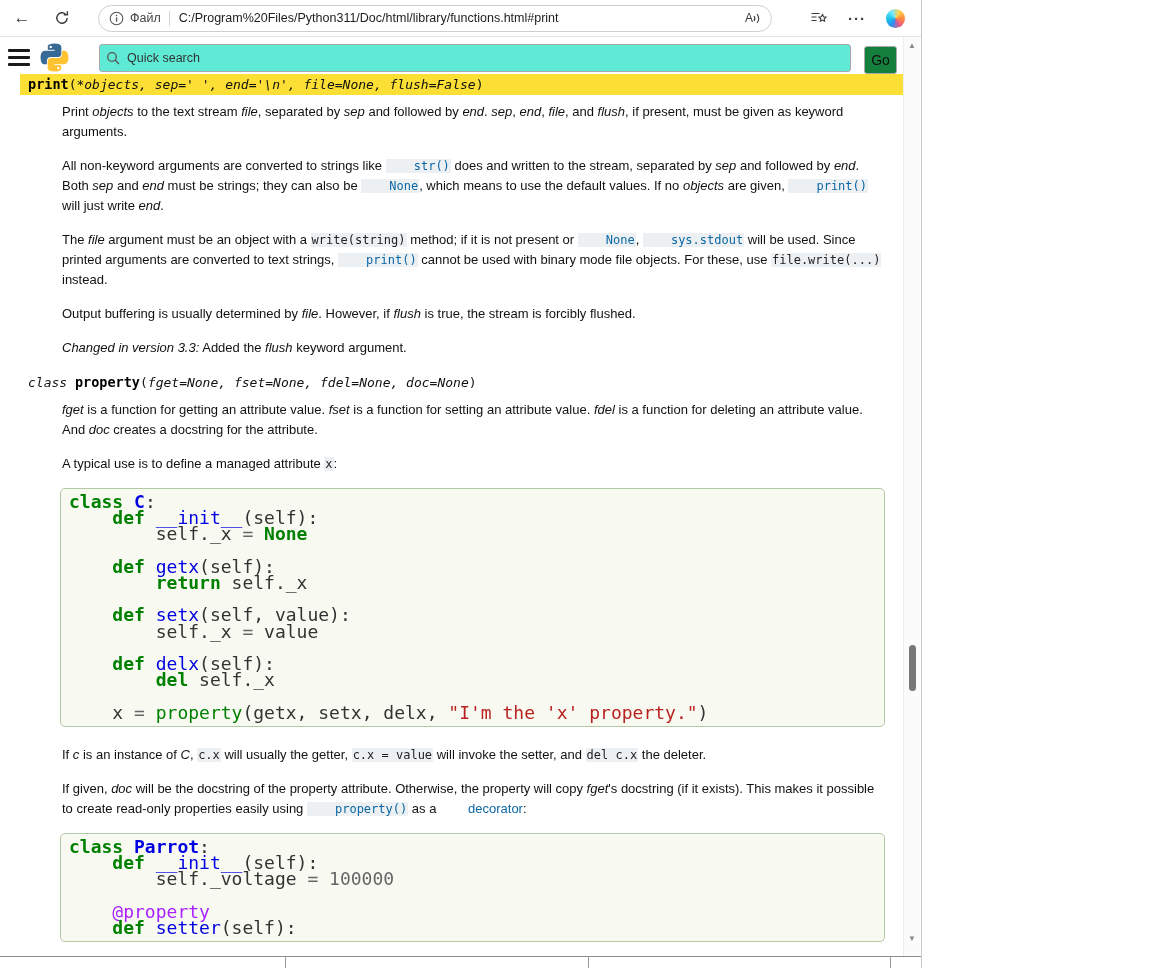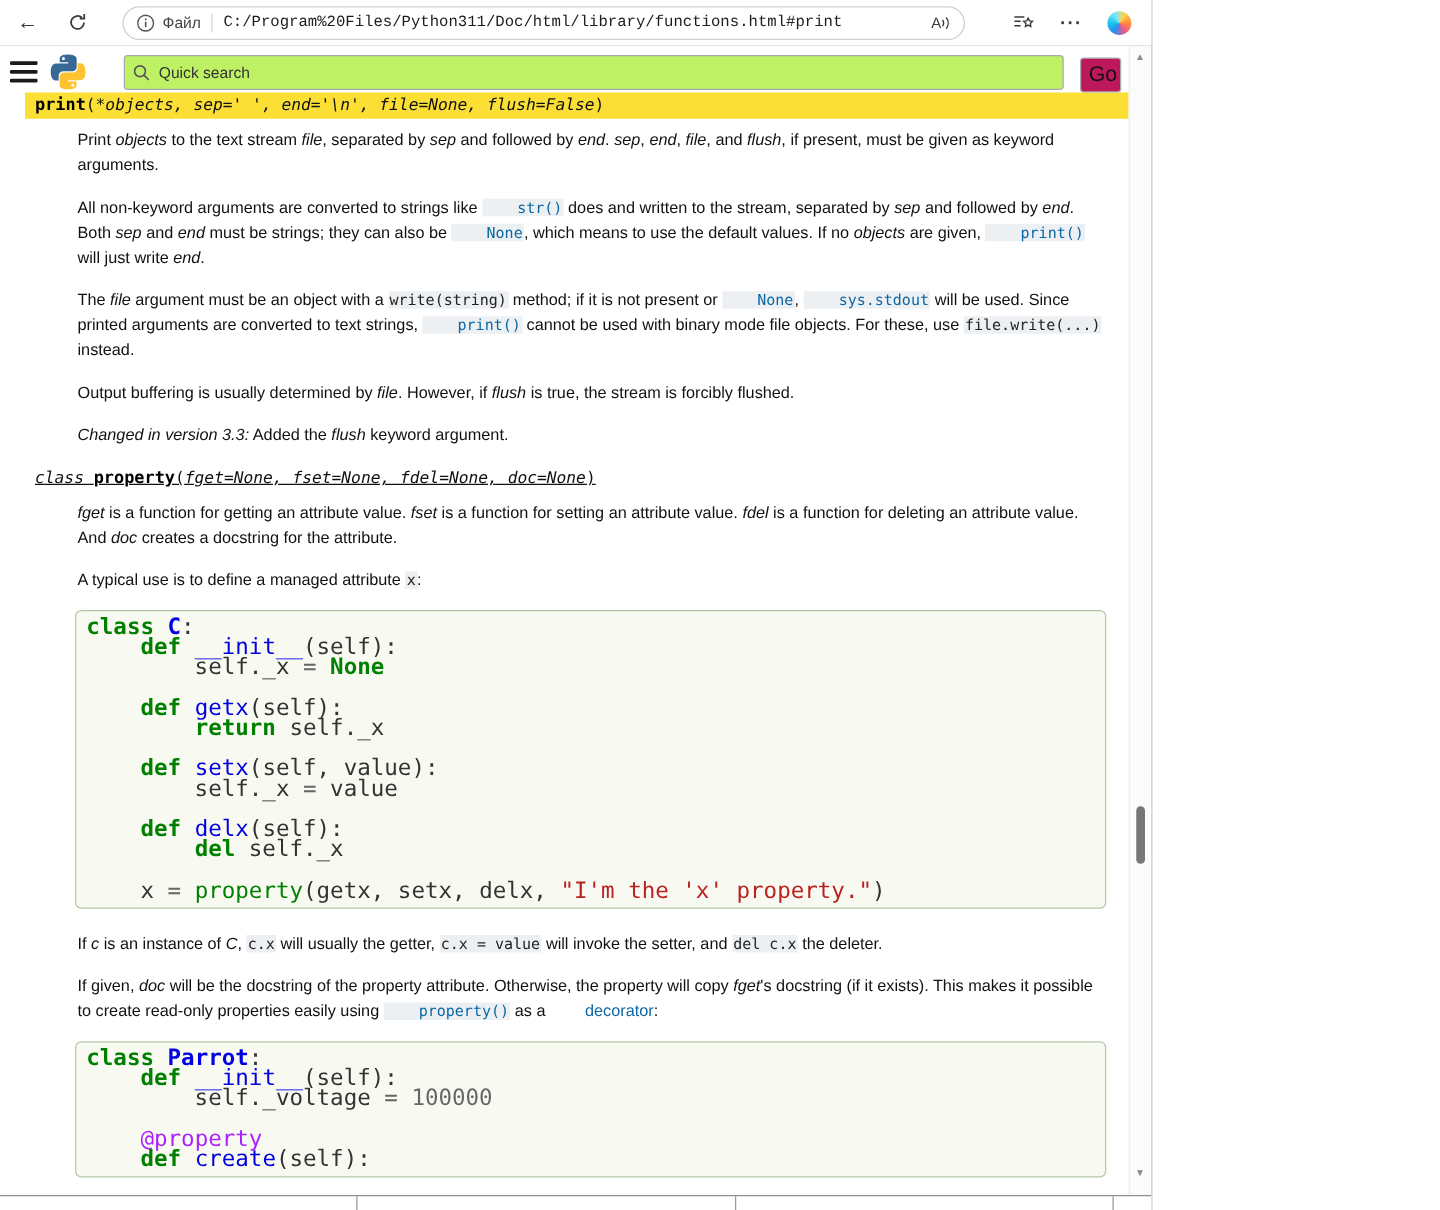--- a/index.html
+++ b/index.html
@@ -9,43 +9,43 @@
   .window { position:absolute; left:0; top:0; width:922px; height:968px; background:#fff; border-right:1px solid #c9c9c9; }
 
   
   .toolbar { position:absolute; top:0; left:0; right:0; height:37px; background:#fff; border-bottom:1px solid #e3e3e3; display:flex; align-items:center; }
   .tb-btn { background:none; border:none; padding:0; width:28px; height:28px; display:flex; align-items:center; justify-content:center; font-size:17px; color:#3b3b3b; cursor:pointer; }
   .tb-btn.back { margin-left:8px; }
   .tb-btn.refresh { margin-left:12px; }
   .addressbar { height:27px; width:674px; margin-left:22px; border:1px solid #cfcfcf; border-radius:14px; display:flex; align-items:center; padding:0 10px; background:#fff; }
   .file-badge { font-size:12.5px; color:#444; margin:0 8px 0 6px; white-space:nowrap; }
   .addr-sep { width:1px; height:15px; background:#d5d5d5; margin-right:9px; }
-  .url { font-size:12.5px; color:#1d1d1d; white-space:nowrap; overflow:hidden; flex:1; font-family:Liberation Mono, monospace; }
+  .url { font-size:12.5px; color:#1d1d1d; white-space:nowrap; overflow:hidden; flex:1; font-family:Liberation Sans, sans-serif; }
   .addr-icons { display:flex; gap:16px; align-items:center; margin-left:10px; color:#3b3b3b;flex-direction:column; }
   .addr-icons span { font-size:13px; cursor:pointer; }
   .translate { font-size:11.5px; letter-spacing:0; }
   .tb-right { display:flex; align-items:center; gap:20px; margin-left:auto; padding-right:16px; color:#3b3b3b; }
   .more-dots { font-size:15px; font-weight:bold; letter-spacing:1px; cursor:pointer; }
   .copilot { width:19px; height:19px; border-radius:50%; background:conic-gradient(from 210deg,#2a8ff0,#19c3e8,#74e6ff,#ffd34d,#ff8a3c,#e85b8a,#2a8ff0); cursor:pointer; }
 
   
   .page { position:absolute; top:37px; left:0; width:903px; height:919px; overflow:hidden; background:#fff; }
   .docs-header { height:37px; padding:4px 0 0 8px; display:flex; align-items:center; gap:10px; }
   .hamburger { width:22px; height:17px; display:flex; flex-direction:column; justify-content:space-between; cursor:pointer; flex:0 0 auto; }
   .hamburger i { height:3px; background:#1a1a1a; border-radius:1px; }
   .pylogo { flex:0 0 auto; display:flex; }
-  .search { margin-left:20px; height:28px; border:1px solid #a9a9a9; border-radius:3px; flex:1; display:flex; align-items:center; padding:0 6px; background:#bef264; }
+  .search { margin-left:20px; height:28px; border:1px solid #a9a9a9; border-radius:3px; flex:1; display:flex; align-items:center; padding:0 6px; background:#5eead4; }
   .search input { border:none; outline:none; flex:1; font-size:12.5px; font-family:"Liberation Sans",sans-serif; color:#222; background:transparent; }
   .search input::placeholder { color:#333; opacity:1; }
-  .go { width:33px; height:28px; margin:4px 6px 0 3px; border:1px solid #a9a9a9; border-radius:3px; background:#be185d; font-size:17px; color:#111; cursor:pointer; font-family:"Liberation Sans",sans-serif; }
+  .go { width:33px; height:28px; margin:4px 6px 0 3px; border:1px solid #a9a9a9; border-radius:3px; background:#15803d; font-size:14px; color:#111; cursor:pointer; font-family:"Liberation Sans",sans-serif; }
 
   .doc-body { font-size:13px; line-height:20px; color:#111;margin-left:20px; }
   .sig { font-family:"DejaVu Sans Mono",monospace; font-size:13px; line-height:15px; padding:3px 8px 3px 8px; margin:0 0 7px 0; color:#111; }
   .sig.hl { background:var(--highlight,#fbdf35); }
-  .doc-body .sig:not(:first-child) { margin-top:14px;text-decoration:underline; }
+  .doc-body .sig:not(:first-child) { margin-top:14px; }
   .sig-name { font-size:13.5px; font-weight:bold; color:#000; }
   .sig-prefix { font-style:italic; }
   .sig-params { font-style:italic; color:#101010; }
 
   .dd { margin:0 20px 14px 42px; }
   .em { font-style:italic; }
   .lit { font-family:"DejaVu Sans Mono",monospace; font-size:12px; background:var(--lit-bg,#edf0f3); padding:0 1px; color:#222; }
   .lnk { color:var(--link,#0b67a4); cursor:pointer;padding-left:28px; }
   .lit.lnk { color:var(--link,#0b67a4); }
 
@@ -164,21 +164,21 @@
 
 <span class="tok-p">    x </span><span class="tok-o">=</span><span class="tok-p"> </span><span class="tok-nb">property</span><span class="tok-p">(getx, setx, delx, </span><span class="tok-s">"I'm the 'x' property."</span><span class="tok-p">)</span>
 </pre>
         <p class="dd"><span class="">If </span><span class="em">c</span><span class=""> is an instance of </span><span class="em">C</span><span class="">, </span><span class="lit">c.x</span><span class=""> will usually the getter, </span><span class="lit">c.x = value</span><span class=""> will invoke the setter, and </span><span class="lit">del c.x</span><span class=""> the deleter.</span></p>
         <p class="dd"><span class="">If given, </span><span class="em">doc</span><span class=""> will be the docstring of the property attribute. Otherwise, the property will copy </span><span class="em">fget</span><span class="">'s docstring (if it exists). This makes it possible to create read-only properties easily using </span><span class="lit lnk">property()</span><span class=""> as a </span><span class="lnk">decorator</span><span class="">:</span></p>
         <pre class="codeblock"><span class="tok-k">class</span><span class="tok-p"> </span><span class="tok-nc">Parrot</span><span class="tok-p">:</span>
 <span class="tok-p">    </span><span class="tok-k">def</span><span class="tok-p"> </span><span class="tok-nf">__init__</span><span class="tok-p">(self):</span>
 <span class="tok-p">        self._voltage </span><span class="tok-o">=</span><span class="tok-p"> </span><span class="tok-m">100000</span>
 
 <span class="tok-p">    </span><span class="tok-nd">@property</span>
-<span class="tok-p">    </span><span class="tok-k">def</span><span class="tok-p"> </span><span class="tok-nf">create</span><span class="tok-p">(self):</span>
+<span class="tok-p">    </span><span class="tok-k">def</span><span class="tok-p"> </span><span class="tok-nf">setter</span><span class="tok-p">(self):</span>
 </pre>
       </div>
   </div>
 
   <div class="bottom-strip">
     <i class="tick" style="left:285px"></i>
     <i class="tick" style="left:588px"></i>
     <i class="tick" style="left:890px"></i>
   </div>
 

